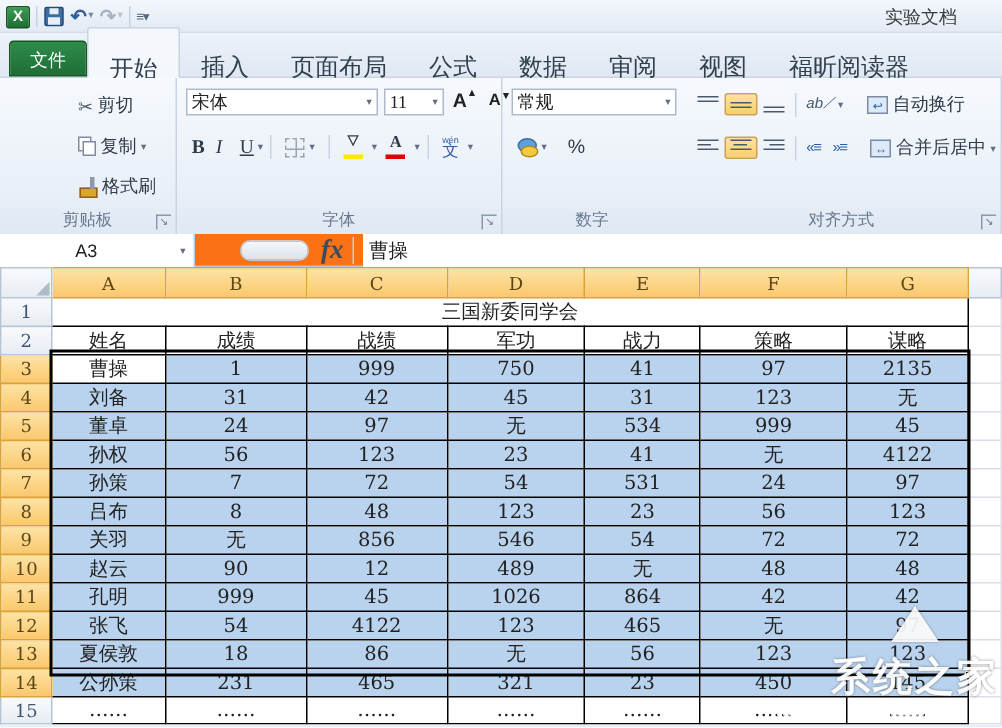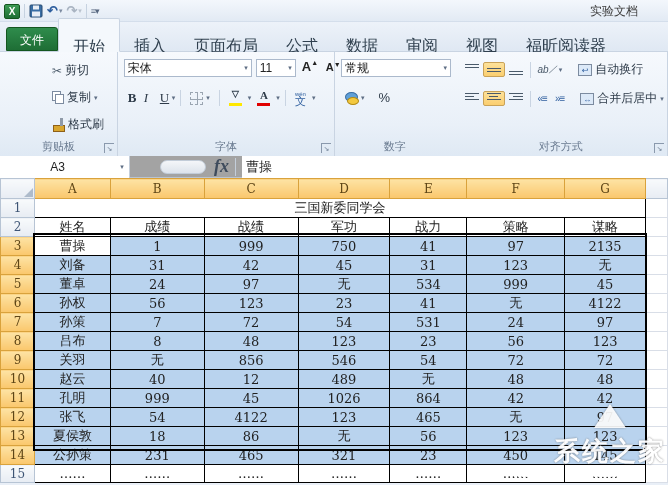--- a/index.html
+++ b/index.html
@@ -24,21 +24,21 @@
   .tabbar { position:relative; height:30px; background:linear-gradient(#EDF2F9,#DFE8F3); border-bottom:1px solid #C9D4E2; display:flex; align-items:flex-end; padding-left:6px; }
   .file-tab { background:linear-gradient(#2F8C4C,#1E6E35); color:#fff; width:52px; height:24px; margin-bottom:0; text-align:center; line-height:24px; border-radius:3px 3px 0 0; border:1px solid #14561F; font-size:12px; }
   .rtab { padding:16px 14px; height:24px; line-height:24px; color:#30404F; cursor:default; font-size:16px;margin-top:12px; }
   .rtab.active { background:#F4F8FC; border:1px solid #C9D4E2; border-bottom:1px solid #F4F8FC; border-radius:2px 2px 0 0; margin-bottom:-1px; }
 
   
   .ribbon { position:relative; height:104px; background:linear-gradient(#F6F9FD,#E9F0F8 70%,#DFE9F4); display:flex; }
   .rgroup { position:relative; height:100%; border-right:1px solid #C9D4E2; }
   .glabel { position:absolute; bottom:2px; left:0; right:0; text-align:center; font-size:11px; color:#68798F; }
   .launcher { position:absolute; bottom:3px; right:3px; width:10px; height:10px; border-left:1px solid #8A99AD; border-top:1px solid #8A99AD; font-size:7px; color:#68798F; line-height:9px; text-align:center; }
-  .combo { background:#fff; border:1px solid #ABB9CC; height:18px; display:flex; align-items:center; justify-content:space-between; padding:0 3px; font-size:12px; }
+  .combo { background:#fff; border:1px solid #ABB9CC; height:18px; display:flex; align-items:center; justify-content:space-between; padding:0 3px; font-size:12px;font-family:Liberation Serif, serif; }
   .caret { font-size:7px; color:#5E6E84; }
   .rbtn { display:inline-flex; align-items:center; gap:3px; padding:1px 3px; border:1px solid transparent; border-radius:2px; font-size:12px; color:#2E3B49; }
   .rbtn.on { background:linear-gradient(#FDE29B,#FBCE6F); border-color:#C9A258; }
 
   
   .g-clip { width:128px; }
   .paste-big { position:absolute; left:6px; top:6px; width:38px; height:72px; text-align:center; }
   .clipboard-ico { width:22px; height:26px; margin:0 auto; background:linear-gradient(#E8A33D,#C97F1F); border:1px solid #8F6018; border-radius:2px; position:relative; }
   .clipboard-ico:before { content:""; position:absolute; left:4px; top:4px; width:12px; height:18px; background:#fff; border:1px solid #9AA5B1; }
   .clipboard-ico:after { content:""; position:absolute; left:6px; top:-3px; width:8px; height:4px; background:#B0B8C2; border-radius:2px; }
@@ -92,21 +92,21 @@
   
   .g-num { width:130px; border-right:none; }
   .num-combo { position:absolute; left:6px; top:7px; width:110px; }
   .numrow2 { position:absolute; left:6px; top:36px; display:flex; align-items:center; gap:6px; }
   .coin { width:13px; height:13px; position:relative; }
   .coin:before { content:""; position:absolute; left:0; top:1px; width:11px; height:8px; border-radius:50%; background:#5FA0D8; border:1px solid #3A6EA5; }
   .coin:after { content:""; position:absolute; left:2px; top:6px; width:10px; height:6px; border-radius:50%; background:#F3C93F; border:1px solid #B28A14; }
   .pct { font-size:13px; color:#2E3B49; }
 
   
-  .fbar { position:relative; height:22px; background:#a3a3a3; border-bottom:1px solid #B9C4D2; display:flex; align-items:center; }
+  .fbar { position:relative; height:22px; background:#f97316; border-bottom:1px solid #B9C4D2; display:flex; align-items:center; }
   .namebox { width:130px; height:22px; background:#fff; border-right:1px solid #C4CEDA; display:flex; align-items:center; }
   .namebox .nb-text { flex:1; text-align:center; font-size:12px; }
   .nb-caret { width:14px; text-align:center; font-size:7px; color:#5E6E84; }
   .fb-pill { width:46px; height:14px; margin-left:30px; background:linear-gradient(#F4F6F9,#DDE3EB); border:1px solid #C2CCD8; border-radius:7px; }
   .fx { margin-left:8px; font-family:"Liberation Serif", serif; font-style:italic; font-weight:bold; font-size:18px; color:#3E4B5C; }
   .fb-sep { width:1px; height:18px; background:#C4CEDA; margin:0 6px; }
   .fb-content { flex:1; height:22px; background:#fff; display:flex; align-items:center; padding-left:4px; font-size:13px; }
 
   
   .sheet { position:relative; height:305px; background:#fff; overflow:hidden; }
@@ -454,21 +454,21 @@
             <td class="tc sel">856</td>
             <td class="tc sel">546</td>
             <td class="tc sel">54</td>
             <td class="tc sel">72</td>
             <td class="tc sel">72</td>
             <td class="out"></td>
           </tr>
           <tr style="height:18px">
             <th class="rowh selr">10</th>
             <td class="tc sel">赵云</td>
-            <td class="tc sel">40</td>
+            <td class="tc sel">90</td>
             <td class="tc sel">12</td>
             <td class="tc sel">489</td>
             <td class="tc sel">无</td>
             <td class="tc sel">48</td>
             <td class="tc sel">48</td>
             <td class="out"></td>
           </tr>
           <tr style="height:18px">
             <th class="rowh selr">11</th>
             <td class="tc sel">孔明</td>

